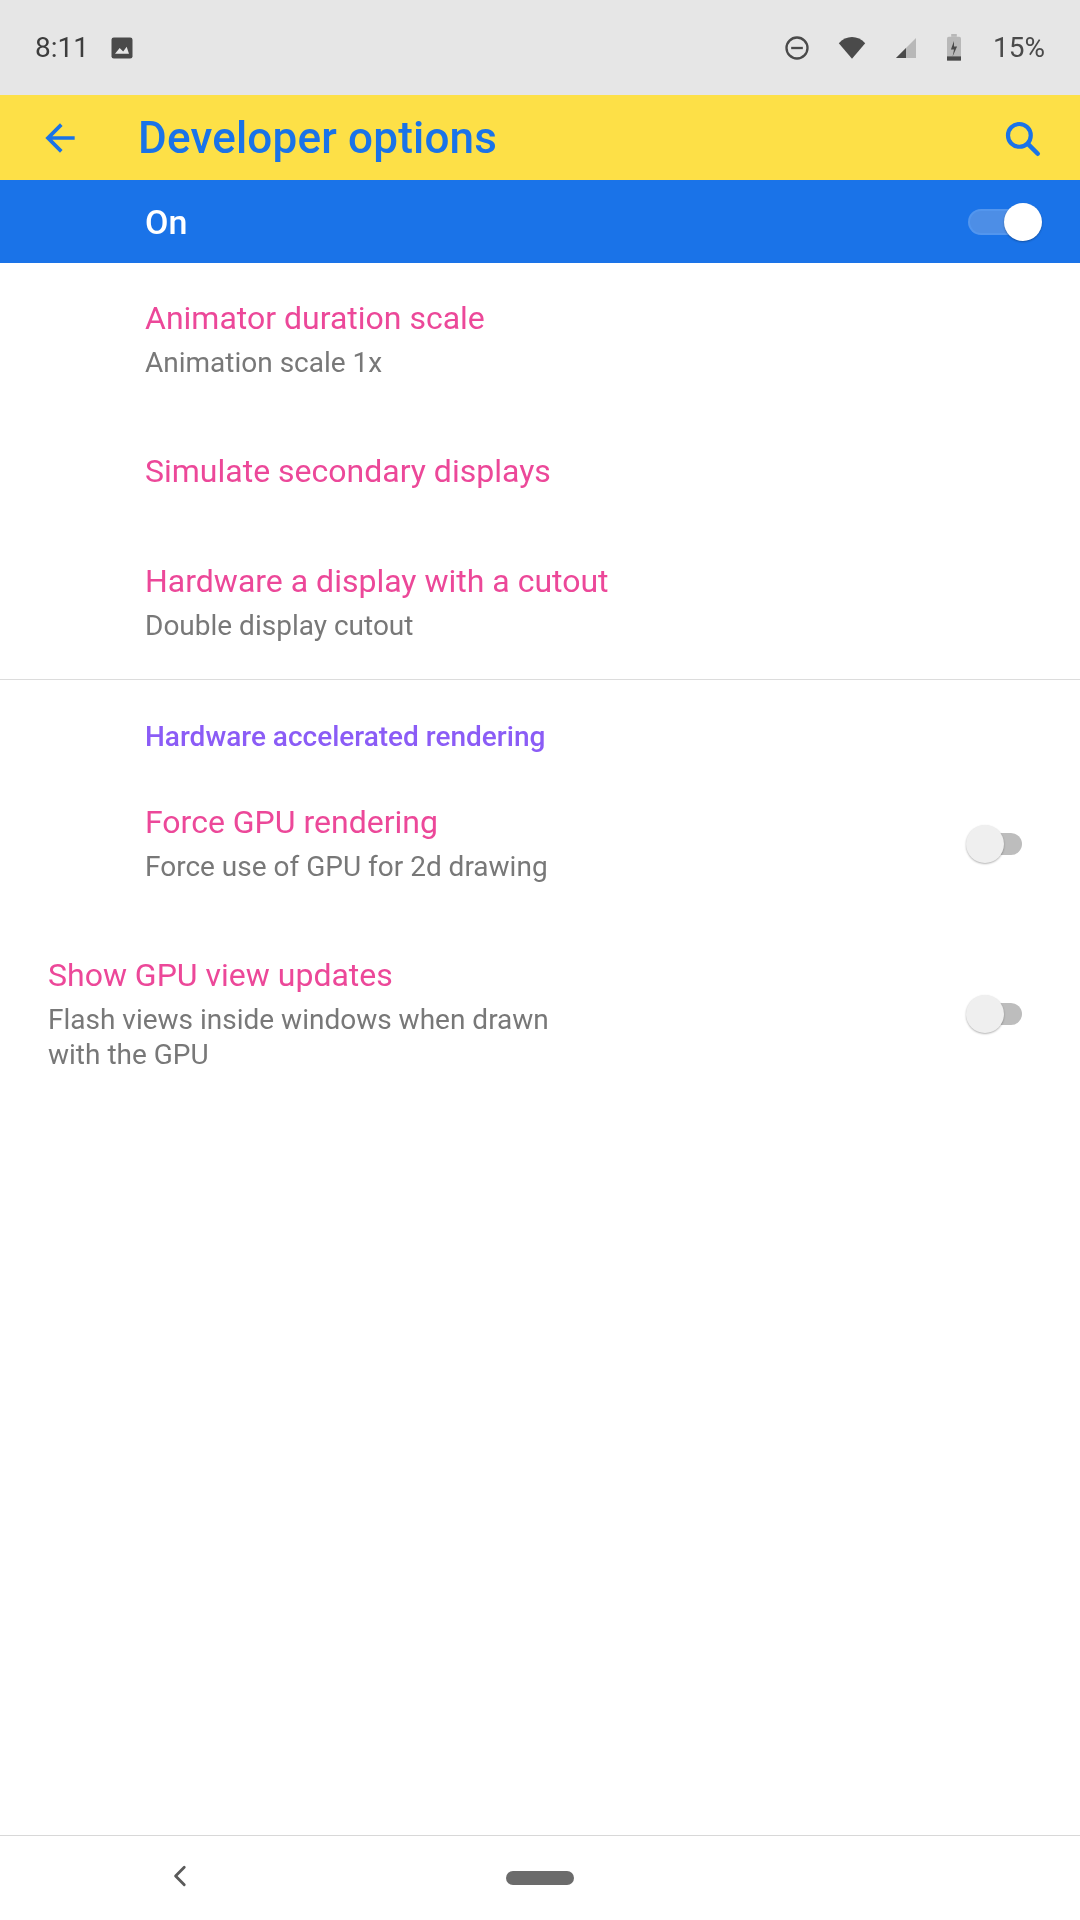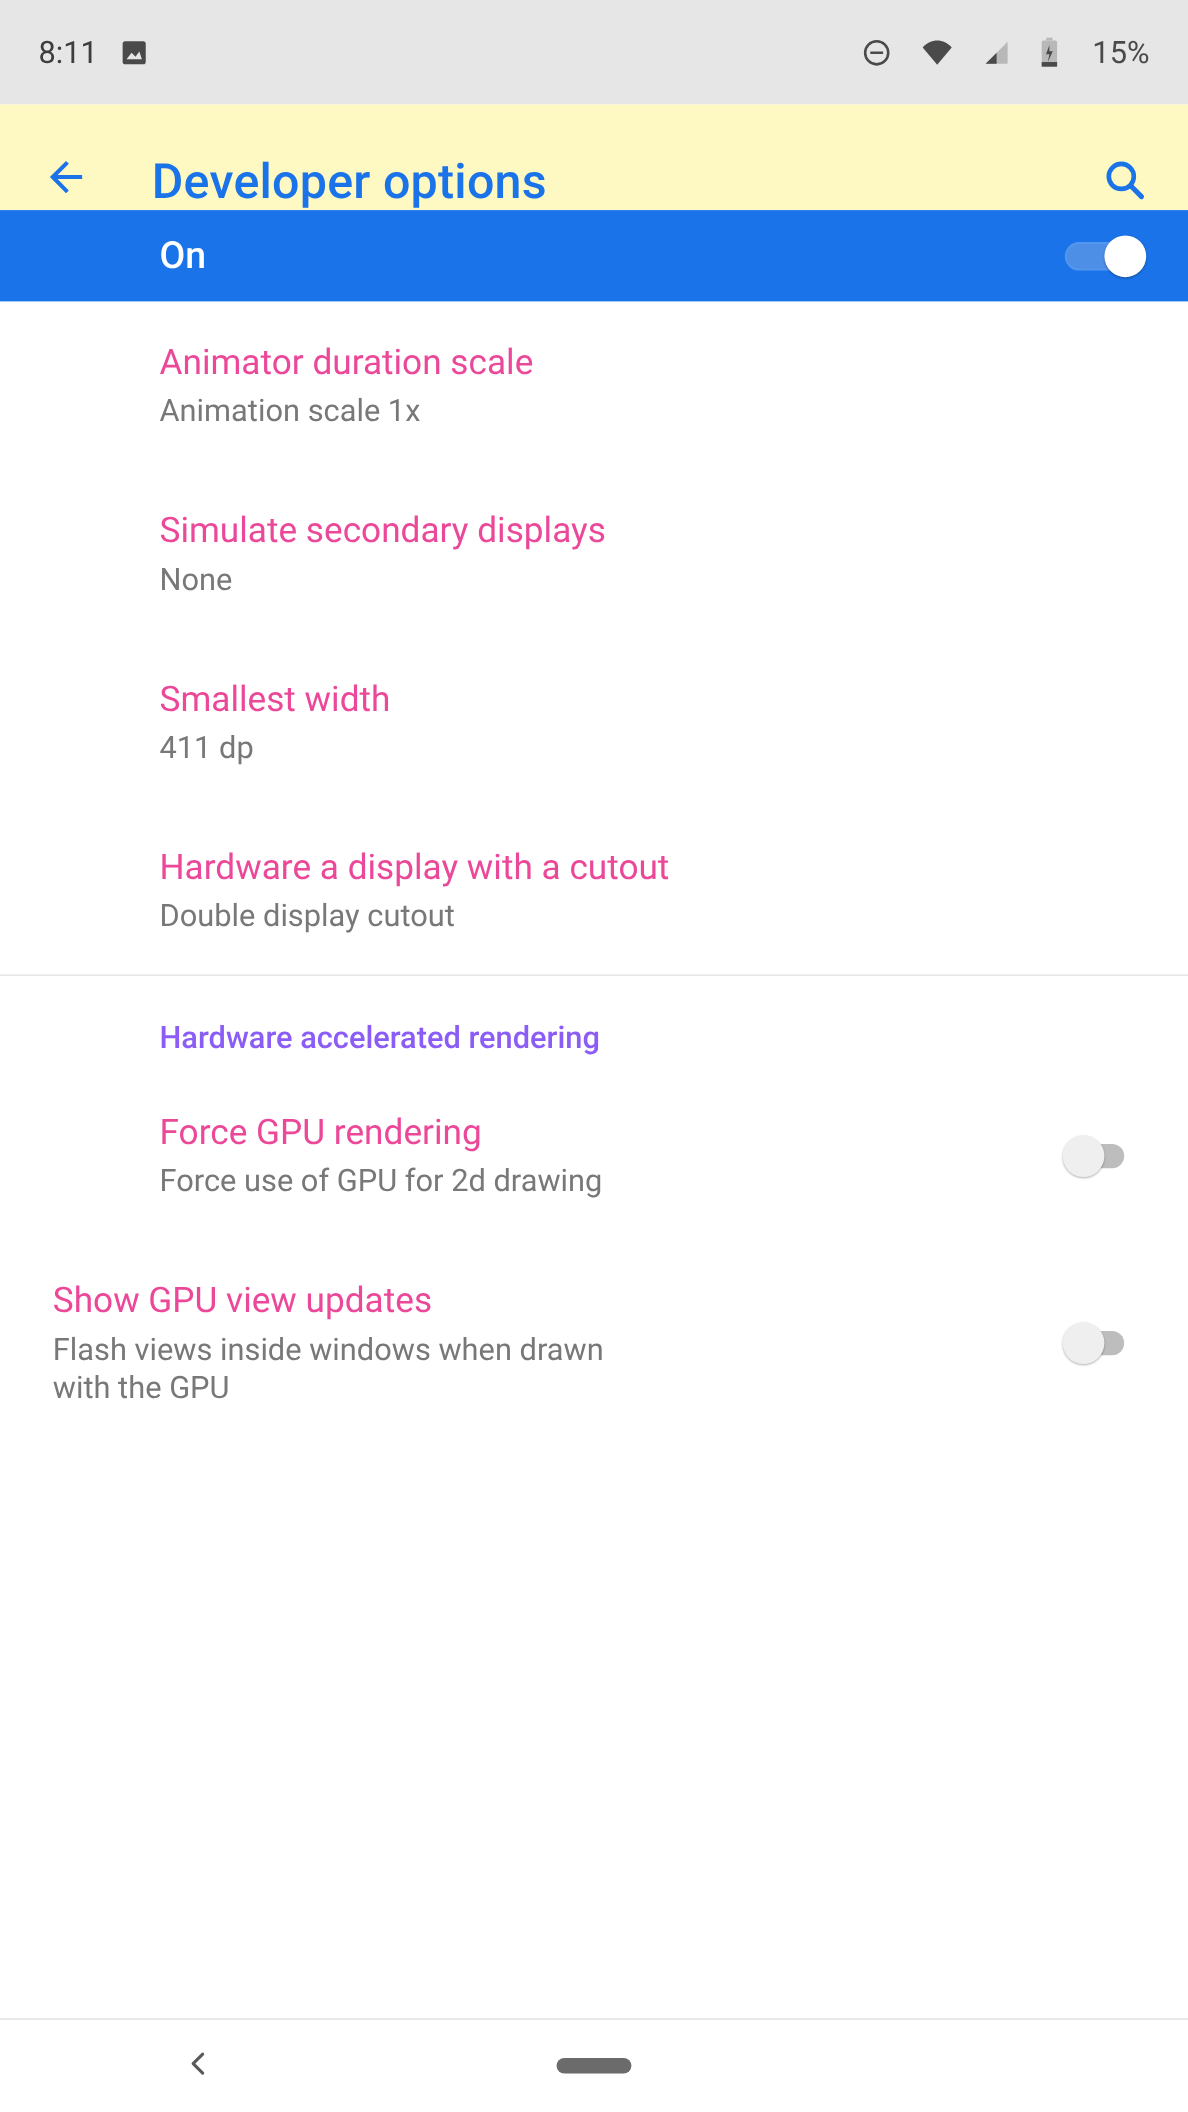--- a/index.html
+++ b/index.html
@@ -12,22 +12,22 @@
     padding: 0 35px; color: #4a4a4a; font-size: 26px;
   }
   .status-left { display: flex; align-items: center; gap: 19px; }
   .status-right { display: flex; align-items: center; gap: 26px; }
   .status-time { font-size: 28px; color: #3d3d3d; }
   .ic { display: inline-flex; }
   .battery-pct { font-size: 28px; color: #4a4a4a; margin-left: 4px; }
 
   
   .app-bar {
-    height: 96px; width: 100%; background: #fef9c3;
-    display: flex; align-items: flex-end; padding: 0 30px;
+    height: 85px; width: 100%; background: #fde047;
+    display: flex; align-items: center; padding: 0 30px;
   }
   .back-btn { width: 60px; height: 60px; display: flex; align-items: center; justify-content: center; }
   .app-title { margin-left: 48px; font-size: 44px; font-weight: 500; color: #1a73e8; flex: 1; letter-spacing: 0.2px; }
   .search-btn { width: 56px; height: 56px; display: flex; align-items: center; justify-content: center; }
 
   
   .master-bar {
     height: 83px; width: 100%; background: #1a73e8;
     display: flex; align-items: center; justify-content: space-between;
     padding: 0 42px 0 145px; color: #fff;
@@ -155,30 +155,23 @@
     <div class="item">
       <div class="texts">
         <div class="title">Animator duration scale</div>
         <div class="sub">Animation scale 1x</div>
       </div>
     </div>
 
     <div class="item">
       <div class="texts">
         <div class="title">Simulate secondary displays</div>
-        <div class="sub">None</div>
-      </div>
-    </div>
-
-    <div class="item">
-      <div class="texts">
-        <div class="title">Smallest width</div>
-        <div class="sub">411 dp</div>
-      </div>
-    </div>
+      </div>
+    </div>
+
 
     <div class="item">
       <div class="texts">
         <div class="title">Hardware a display with a cutout</div>
         <div class="sub">Double display cutout</div>
       </div>
     </div>
 
     <div class="divider"></div>
 

